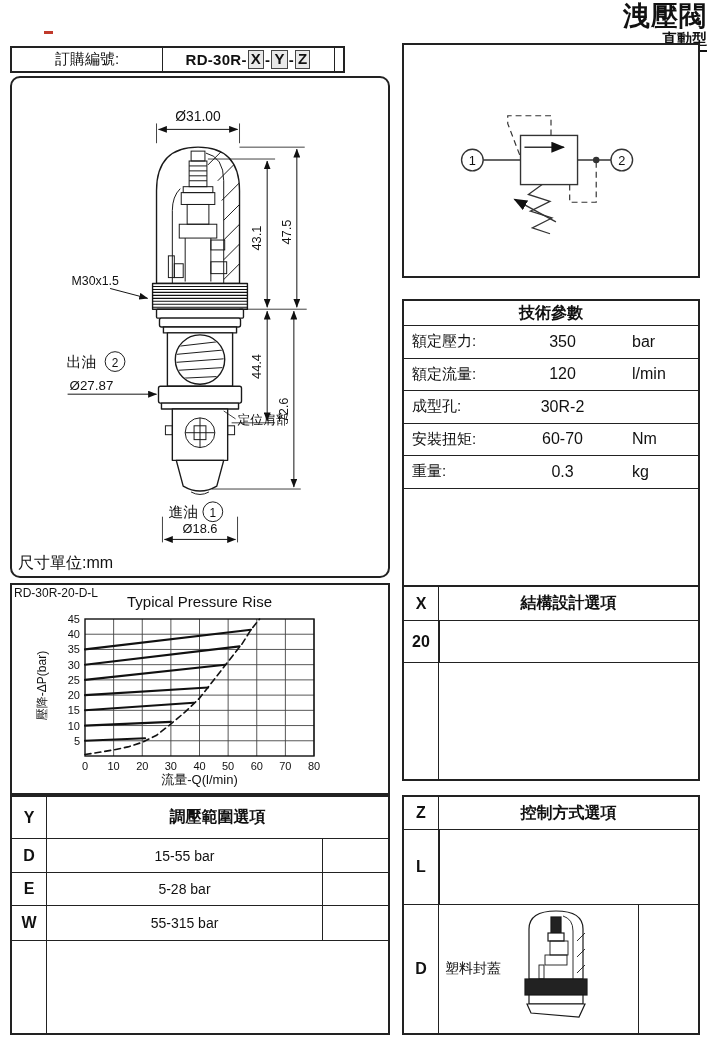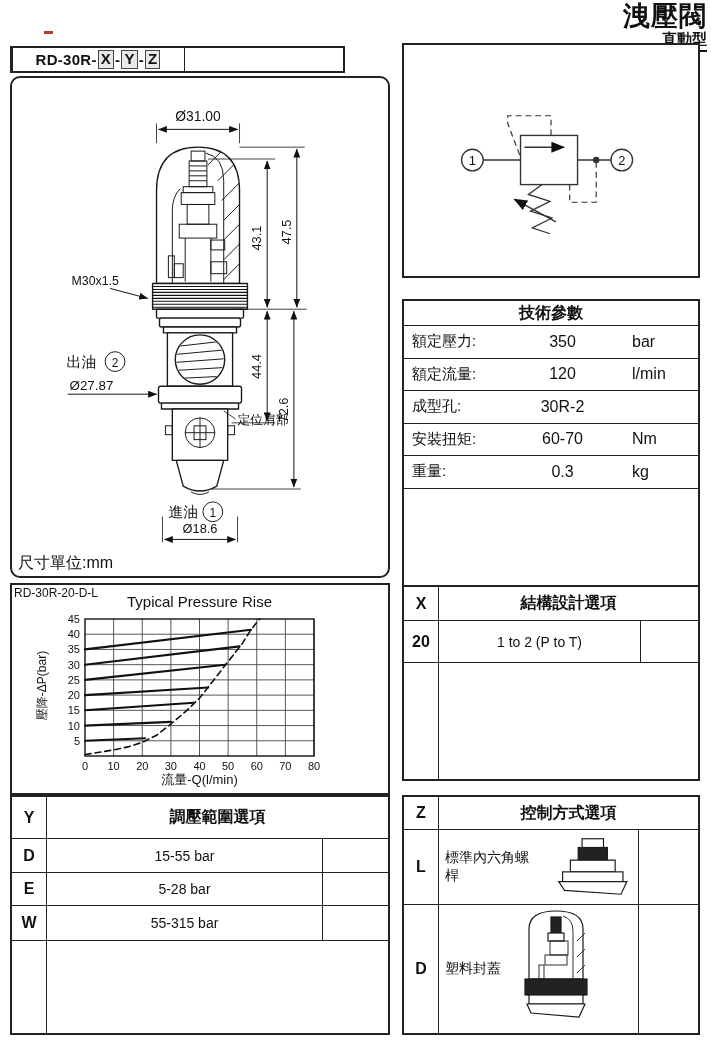--- a/index.html
+++ b/index.html
@@ -60,20 +60,21 @@
 
 <div id="page">
 
   <div id="title-block">
     <div id="main-title">洩壓閥</div>
     <div id="sub-title">直動型</div>
   </div>
   <div id="red-dash"></div>
 
   <div id="order-box" class="box">
+    <div id="order-label-cell" class="cell">訂購編號:</div>
     <div id="order-code-cell" class="cell">
       <span>RD-30R-</span>
         <span class="code-letter">X</span>
         <span>-</span>
         <span class="code-letter">Y</span>
         <span>-</span>
         <span class="code-letter">Z</span>
     </div>
     <div id="order-extra-cell" class="cell"></div>
   </div>
@@ -323,21 +324,20 @@
     <div id="chart-ylabel">壓降-ΔP(bar)</div>
   </div>
 
   <div class="box" style="left:402px; top:585px; width:298px; height:196px; display:flex; flex-direction:column;">
     <div class="opt-header" style="height:34px;">
       <div class="opt-code">X</div>
       <div class="opt-title">結構設計選項</div>
     </div>
     <div class="opt-row" style="height:42px;">
       <div class="opt-code">20</div>
-      <div class="opt-desc">1 to 2 (P to T)</div>
       <div class="opt-narrow" style="width:58px;"></div>
     </div>
     <div class="opt-fill" style="flex:1;">
       <div class="opt-code"></div>
       <div class="opt-desc"></div>
     </div>
   </div>
 
   <div class="box" style="left:10px; top:795px; width:380px; height:240px; display:flex; flex-direction:column;">
     <div class="opt-header" style="height:42px;">
@@ -365,32 +365,20 @@
     </div>
   </div>
 
   <div class="box" style="left:402px; top:795px; width:298px; height:240px; display:flex; flex-direction:column;">
     <div class="opt-header" style="height:33px;">
       <div class="opt-code">Z</div>
       <div class="opt-title">控制方式選項</div>
     </div>
     <div class="opt-row" style="height:75px;">
       <div class="opt-code">L</div>
-      <div class="opt-desc" style="justify-content:flex-start; padding-left:6px;">
-        <span class="z-desc-text">標準內六角螺桿</span>
-        <svg width="92" height="64" viewBox="0 0 92 64" style="margin-left:8px;">
-          <g stroke="#1a1a1a" fill="#fff" stroke-width="1.2">
-            <rect x="35" y="3" width="22" height="9"></rect>
-            <rect x="31" y="12" width="30" height="13" fill="#222"></rect>
-            <polygon points="23,25 69,25 69,37 23,37"></polygon>
-            <rect x="15" y="37" width="62" height="10"></rect>
-            <polygon points="11,47 81,47 75,60 17,56"></polygon>
-          </g>
-        </svg>
-      </div>
       <div class="opt-narrow" style="width:60px;"></div>
     </div>
     <div class="opt-row" style="flex:1; border-bottom:0;">
       <div class="opt-code">D</div>
       <div class="opt-desc" style="justify-content:flex-start; padding-left:6px;">
         <span class="z-desc-text">塑料封蓋</span>
         <svg width="84" height="124" viewBox="0 0 84 124" style="margin-left:14px;">
           <g stroke="#1a1a1a" fill="#fff" stroke-width="1.2">
             <path d="M14,72 L14,22 Q14,4 41,4 Q68,4 68,22 L68,72 Z"></path>
             <path d="M58,72 L58,24 Q58,12 48,9" fill="none" stroke-width="0.9"></path>

